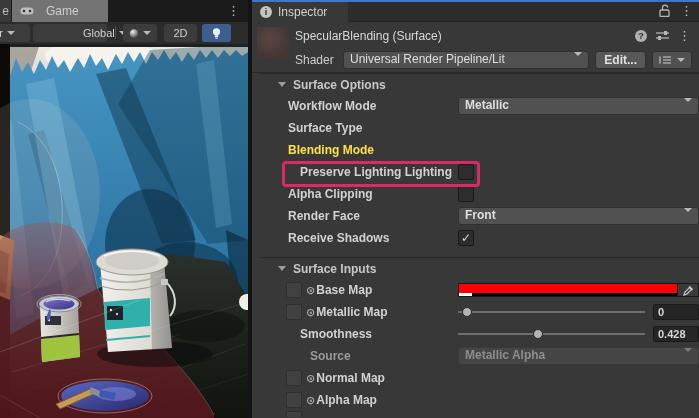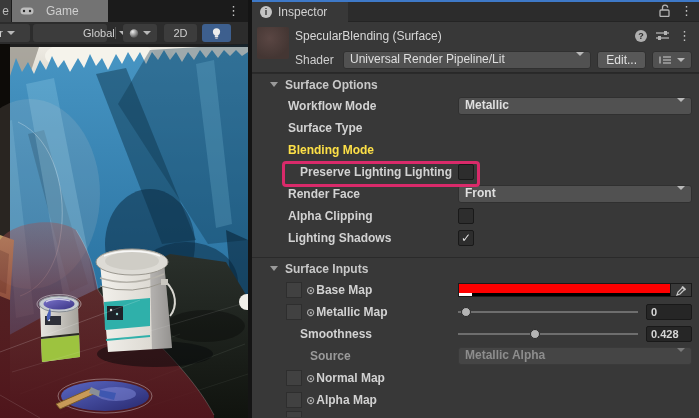--- a/index.html
+++ b/index.html
@@ -49,32 +49,32 @@
              font-weight:bold;font-size:9px;line-height:12px;text-align:center;}
   #shader-row{position:absolute;left:43px;top:29px;right:7px;display:flex;align-items:center;}
   #shader-label{width:48px;color:#cfcfcf;}
   .dd{height:18px;background:#515151;border:1px solid #303030;border-radius:3px;
       display:flex;align-items:flex-start;padding:0 6px;color:#dfdfdf;flex:1;min-width:0;}
   .dd .arrow-down{margin-left:auto;}
   .dd.focused{border-color:#4f81d6;}
   .dd.disabled{background:#454545;color:#8d8d8d;border-color:#3a3a3a;}
   .dd.disabled .arrow-down{border-top-color:#7a7a7a;}
   .btn{height:18px;background:#585858;border:1px solid #303030;border-radius:3px;
-       padding:0 8px;color:#e0e0e0;display:flex;align-items:center;margin-left:6px;}
+       padding:0 8px;color:#e0e0e0;display:flex;align-items:center;margin-left:6px;font-weight:bold;}
   #shader-menu-btn{height:18px;background:#515151;border:1px solid #303030;border-radius:3px;
        display:flex;align-items:center;gap:6px;padding:0 6px;margin-left:6px;}
 
   .row{height:22px;display:flex;align-items:center;position:relative;font-weight:bold;}
   .lbl{flex:0 0 206px;padding-left:36px;color:#d2d2d2;white-space:nowrap;overflow:hidden;}
   .lbl.indent1{padding-left:48px;}
   .lbl.indent2{padding-left:58px;color:#9a9a9a;}
   .lbl.blue{color:#fde047;}
-  .ctrl{flex:1;display:flex;align-items:center;padding-right:7px;min-width:0;}
+  .ctrl{flex:1;display:flex;align-items:center;min-width:0;}
   .sect{height:22px;display:flex;align-items:center;border-top:1px solid #2a2a2a;
-        font-weight:bold;color:#c8c8c8;}
+        font-weight:bold;color:#c8c8c8;margin-left:8px;}
   .tri{width:0;height:0;border-left:4px solid transparent;border-right:4px solid transparent;
        border-top:5px solid #9a9a9a;margin:0 7px 0 18px;}
   .spacer8{height:8px;}
   .cb{width:16px;height:16px;background:#2d2d2d;border:1px solid #191919;border-radius:2px;
       color:#dfdfdf;text-align:center;line-height:14px;font-size:12px;}
   .map-lbl{flex:0 0 206px;display:flex;align-items:center;padding-left:34px;white-space:nowrap;}
   .tex-slot{width:16px;height:16px;background:#414141;border:1px solid #2e2e2e;margin-right:4px;flex:none;}
   .picker{color:#aaaaaa;font-size:11px;margin-right:1px;}
   .slider{position:relative;flex:1;height:18px;margin-right:8px;}
   .slider .track{position:absolute;left:0;right:0;top:8px;height:2px;background:#6e6e6e;}
@@ -350,38 +350,38 @@
 
     <div class="row">
       <div id="annotation-box" style="border-color: rgb(217, 42, 106);"></div>
       <span class="lbl indent1">Preserve Lighting Lighting</span>
       <div class="ctrl">
           <div class="cb glyph"></div>
         </div>
     </div>
 
     <div class="row">
+      <span class="lbl">Alpha Clipping</span>
+      <div class="ctrl">
+          <div class="cb glyph"></div>
+        </div>
+    </div>
+
+    <div class="row">
       <span class="lbl">Render Face</span>
       <div class="ctrl">
           <div class="dd">
         <span>Front</span>
         <span class="arrow-down"></span>
       </div>
         </div>
     </div>
 
     <div class="row">
-      <span class="lbl">Alpha Clipping</span>
-      <div class="ctrl">
-          <div class="cb glyph"></div>
-        </div>
-    </div>
-
-    <div class="row">
-      <span class="lbl">Lighting Shadows</span>
+      <span class="lbl">Receive Shadows</span>
       <div class="ctrl">
           <div class="cb glyph">✓</div>
         </div>
     </div>
 
     <div class="spacer8"></div>
 
     <div class="sect">
       <span class="tri"></span>
       <span>Surface Inputs</span>

